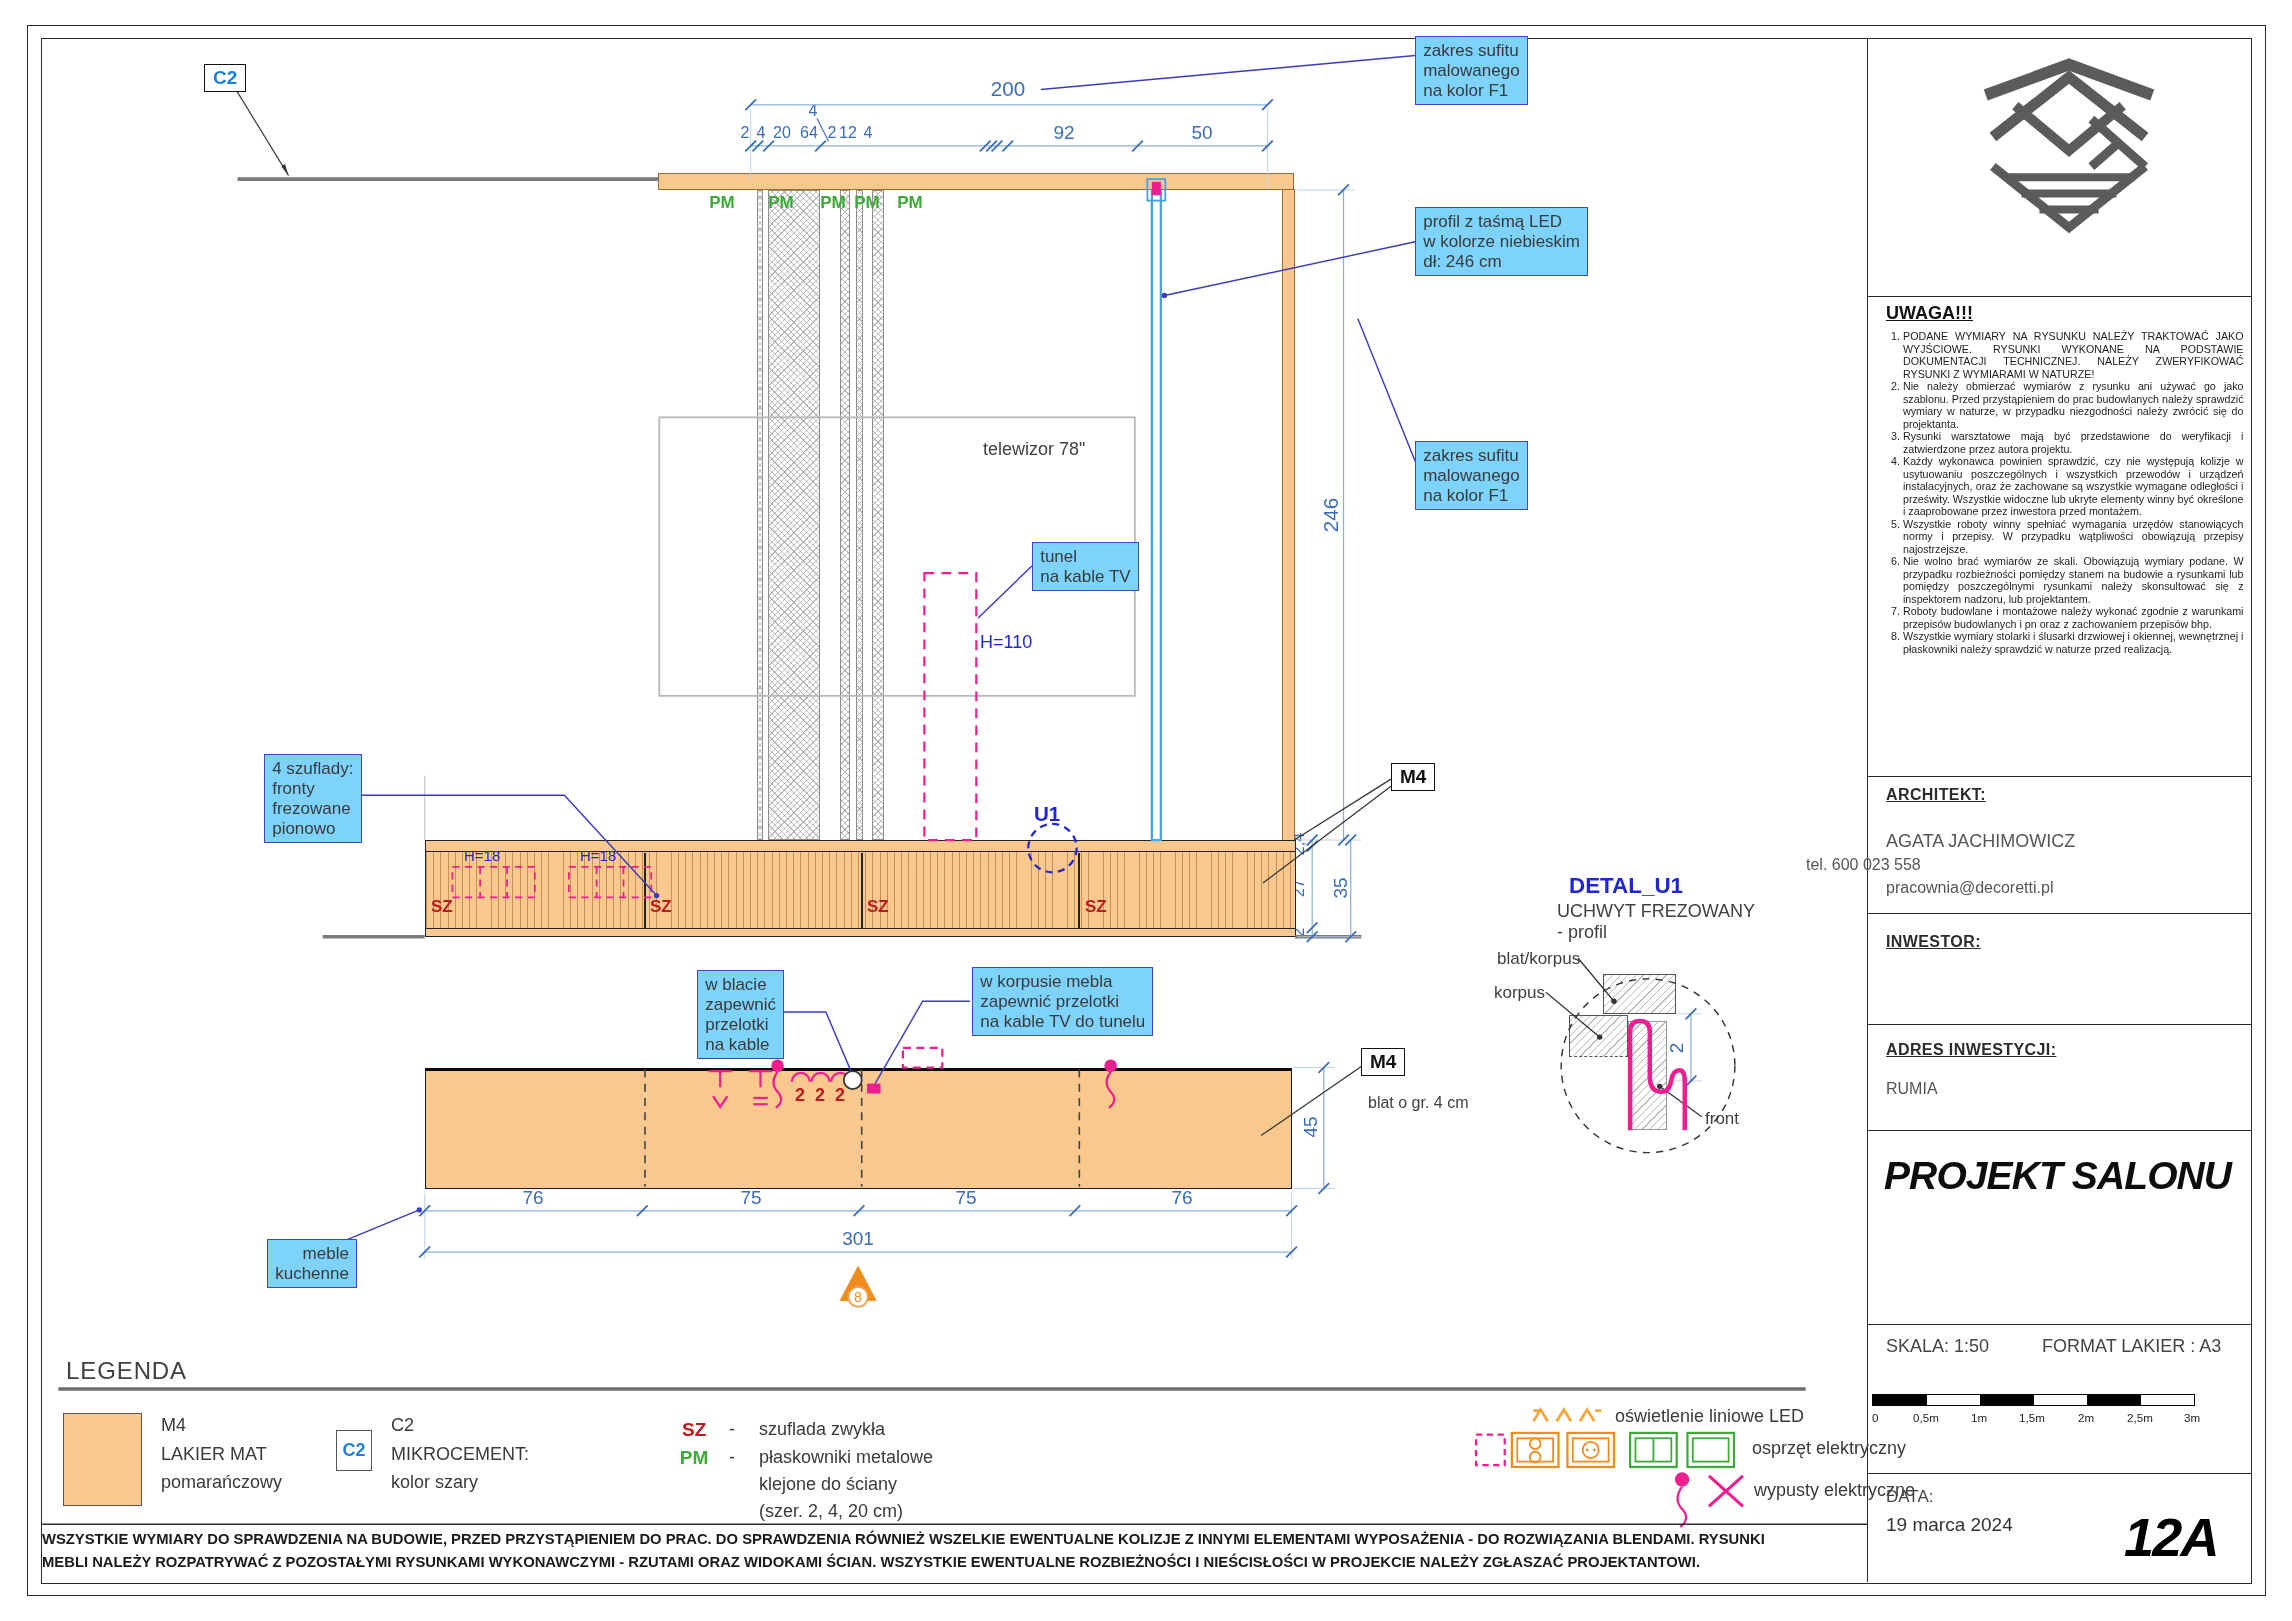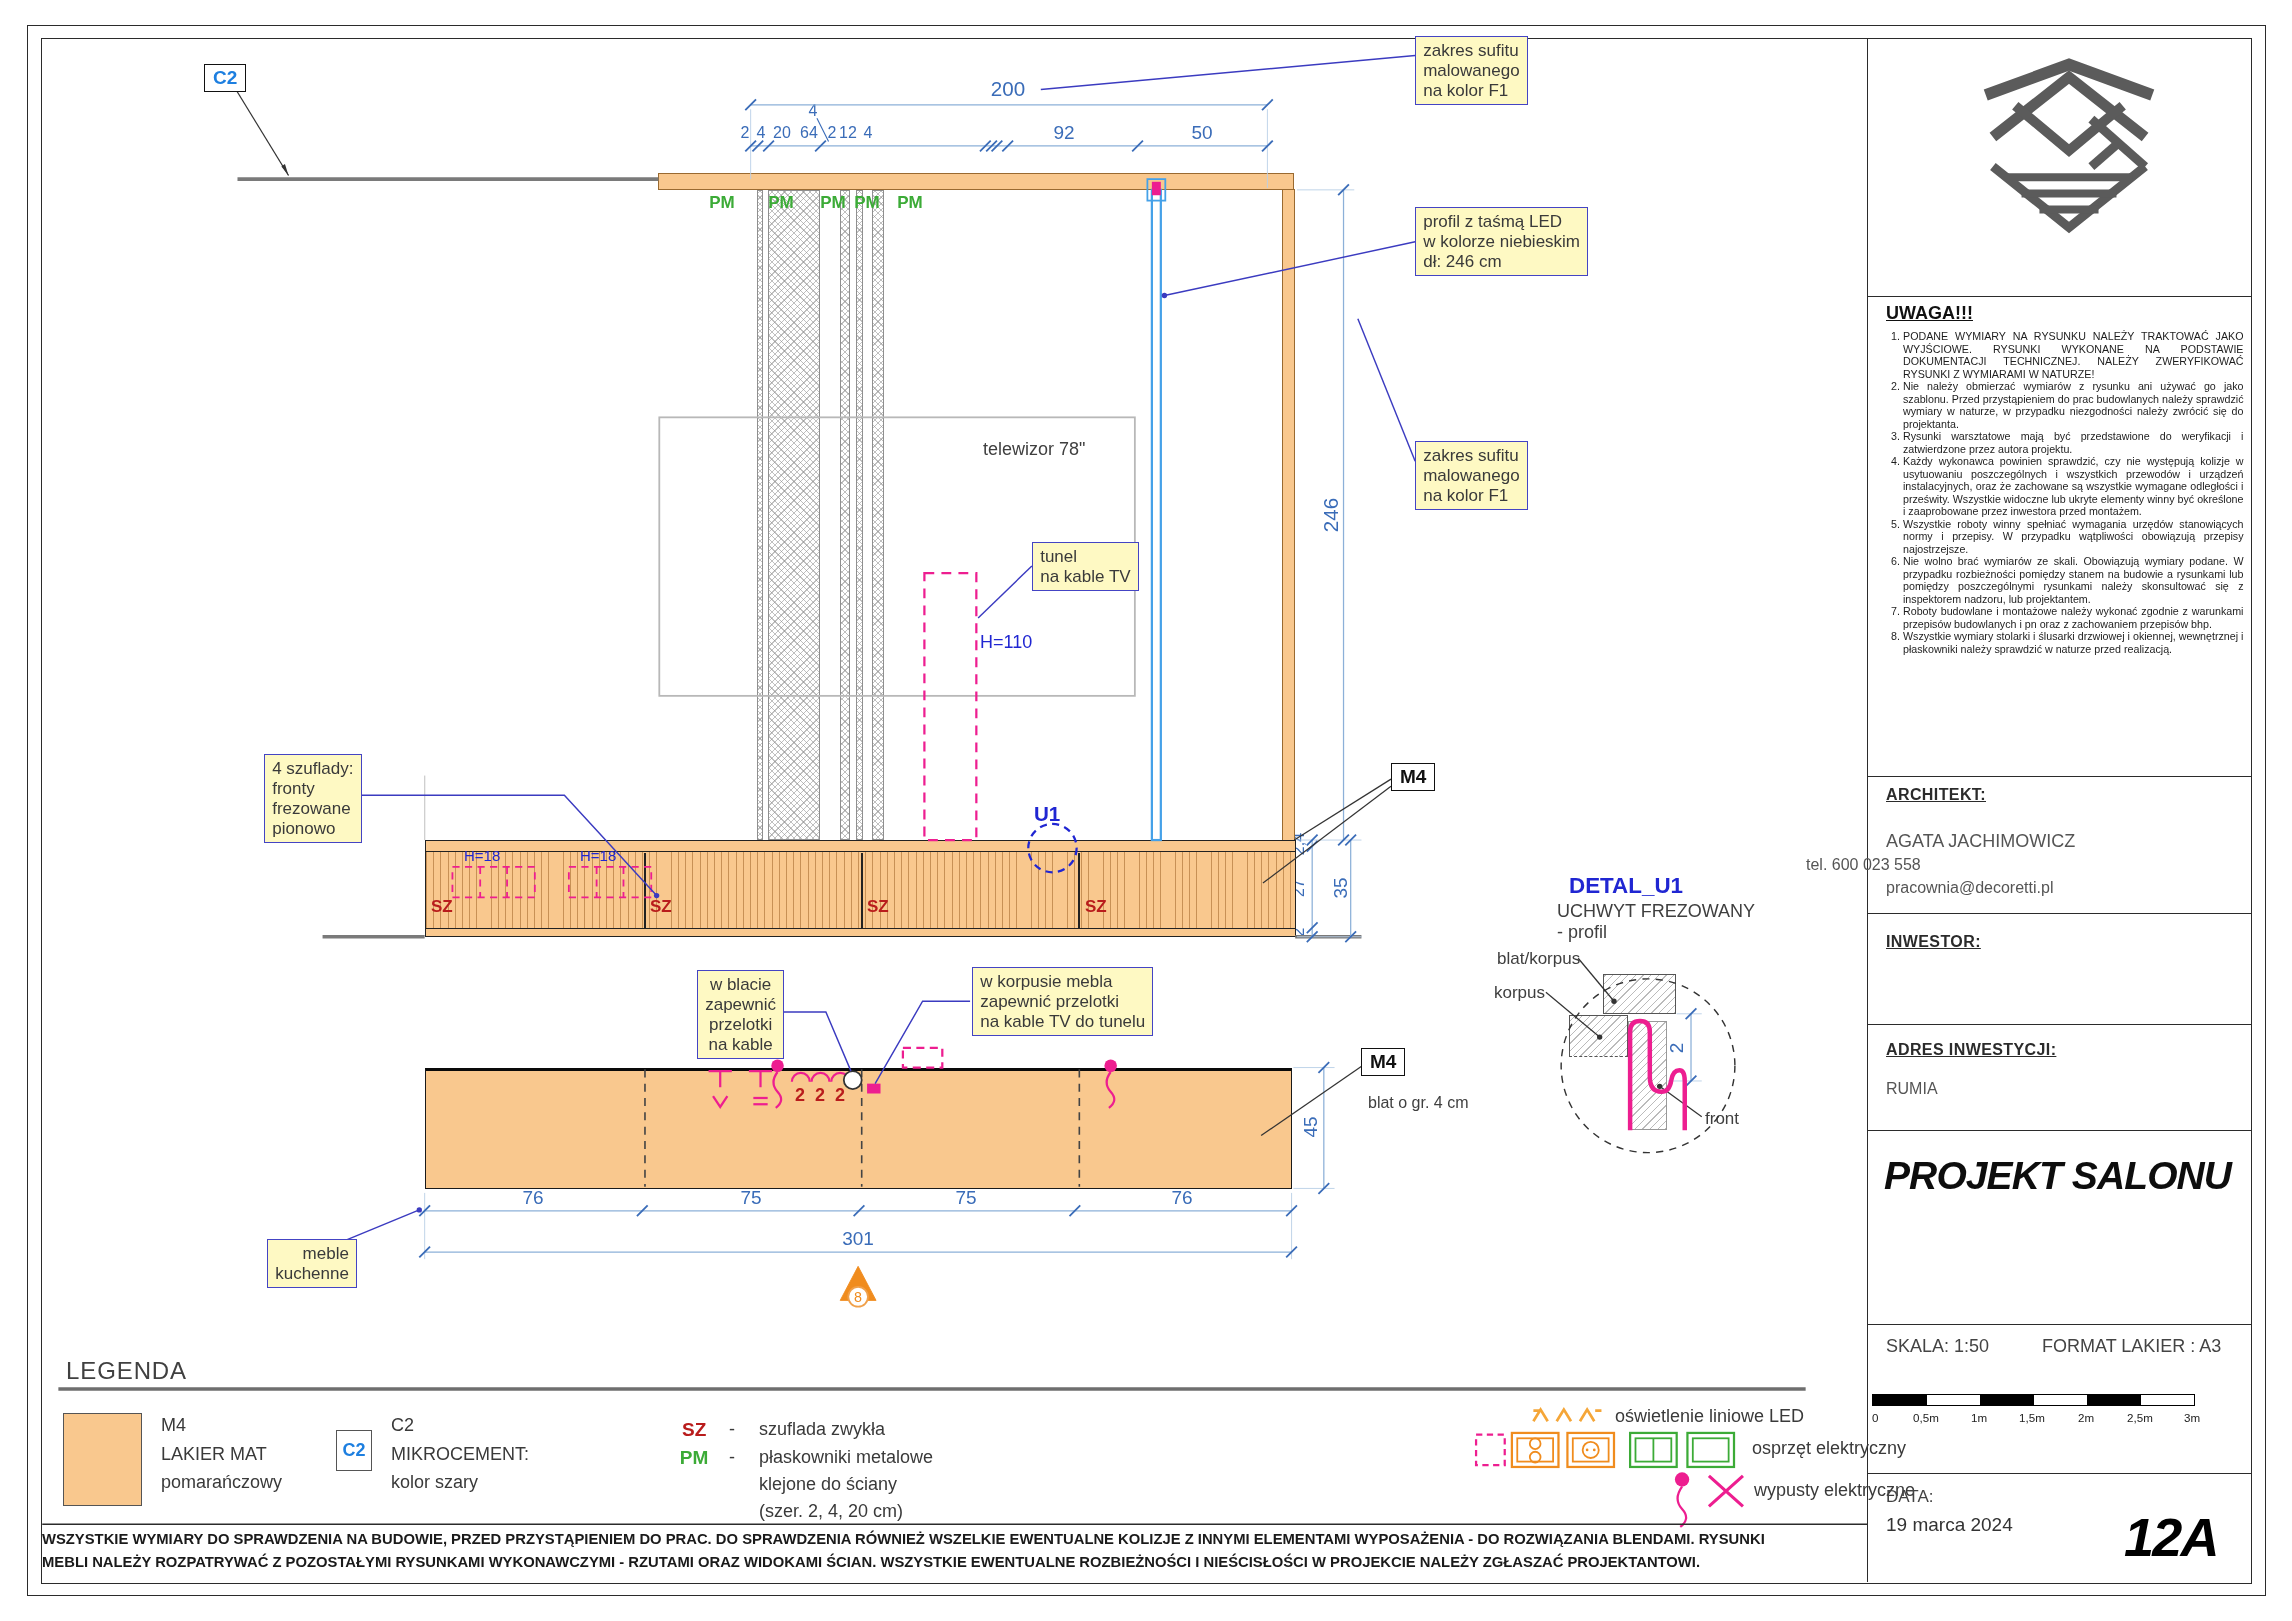--- a/index.html
+++ b/index.html
@@ -22,21 +22,21 @@
   .fronts{box-sizing:border-box;border:1.3px solid #222;
     background:repeating-linear-gradient(90deg, rgba(150,90,30,.5) 0 0.9px, transparent 0.9px 7.2px), #f9c88e;}
   .cab{box-sizing:border-box;border:1.3px solid #222;background:#f9c88e;}
   .plan{box-sizing:border-box;border:1.8px solid #1a1a1a;border-top:3.1px solid #0a0a0a;background:#f9c88e;}
   
   .dim{color:#3a6cb8;font-size:19px;white-space:nowrap;}
   .dimc{transform:translate(-50%,-50%);}
   .dimv{transform:translate(-50%,-50%) rotate(-90deg);}
   .dims{font-size:16px;}
   .royal{color:#2026d2;white-space:nowrap;}
-  .ann{box-sizing:border-box;border:1.3px solid #4444c4;background:#fef9c3;color:#3a3a3a;
+  .ann{box-sizing:border-box;border:1.3px solid #4444c4;background:#7dd3fc;color:#3a3a3a;
        font-size:17px;line-height:1.18;padding:3.6px 7.2px;white-space:pre-line;z-index:6;}
   .tag{box-sizing:border-box;border:1.8px solid #111;background:#fff;color:#111;font-weight:bold;
        font-size:19px;padding:1.8px 8px;z-index:6;white-space:nowrap;}
   .pm{color:#3cab37;font-weight:bold;font-size:17px;transform:translate(-50%,0);white-space:nowrap;z-index:5;}
   .sz{color:#b91c1c;font-weight:bold;font-size:17px;white-space:nowrap;z-index:5;}
   .gray-t{color:#3f3f3f;}
   
   .tb-h{font-size:16px;font-weight:bold;color:#2b2b2b;text-decoration:underline;letter-spacing:0.4px;white-space:nowrap;}
   .tb-t{font-size:16px;color:#555;white-space:nowrap;}
   .uw{font-size:10.7px;line-height:12.5px;color:#1d1d1d;text-align:justify;}
@@ -270,21 +270,21 @@
 dł: 246 cm</div>
 <div class="abs ann" style="left:1415px;top:441px;">zakres sufitu
 malowanego
 na kolor F1</div>
 <div class="abs ann" style="left:1032px;top:542px;">tunel
 na kable TV</div>
 <div class="abs ann" style="left:264px;top:754px;">4 szuflady:
 fronty
 frezowane
 pionowo</div>
-<div class="abs ann" style="left:697px;top:970px;text-align:center;">w blacie
+<div class="abs ann" style="left:697px;top:970px;text-align:left;">w blacie
 zapewnić
 przelotki
 na kable</div>
 <div class="abs ann" style="left:972px;top:967px;">w korpusie mebla
 zapewnić przelotki
 na kable TV do tunelu</div>
 <div class="abs ann" style="left:267px;top:1239px;text-align:right;">meble
 kuchenne</div>
 
 <div class="abs tag" style="left:1391px;top:763px;">M4</div>

